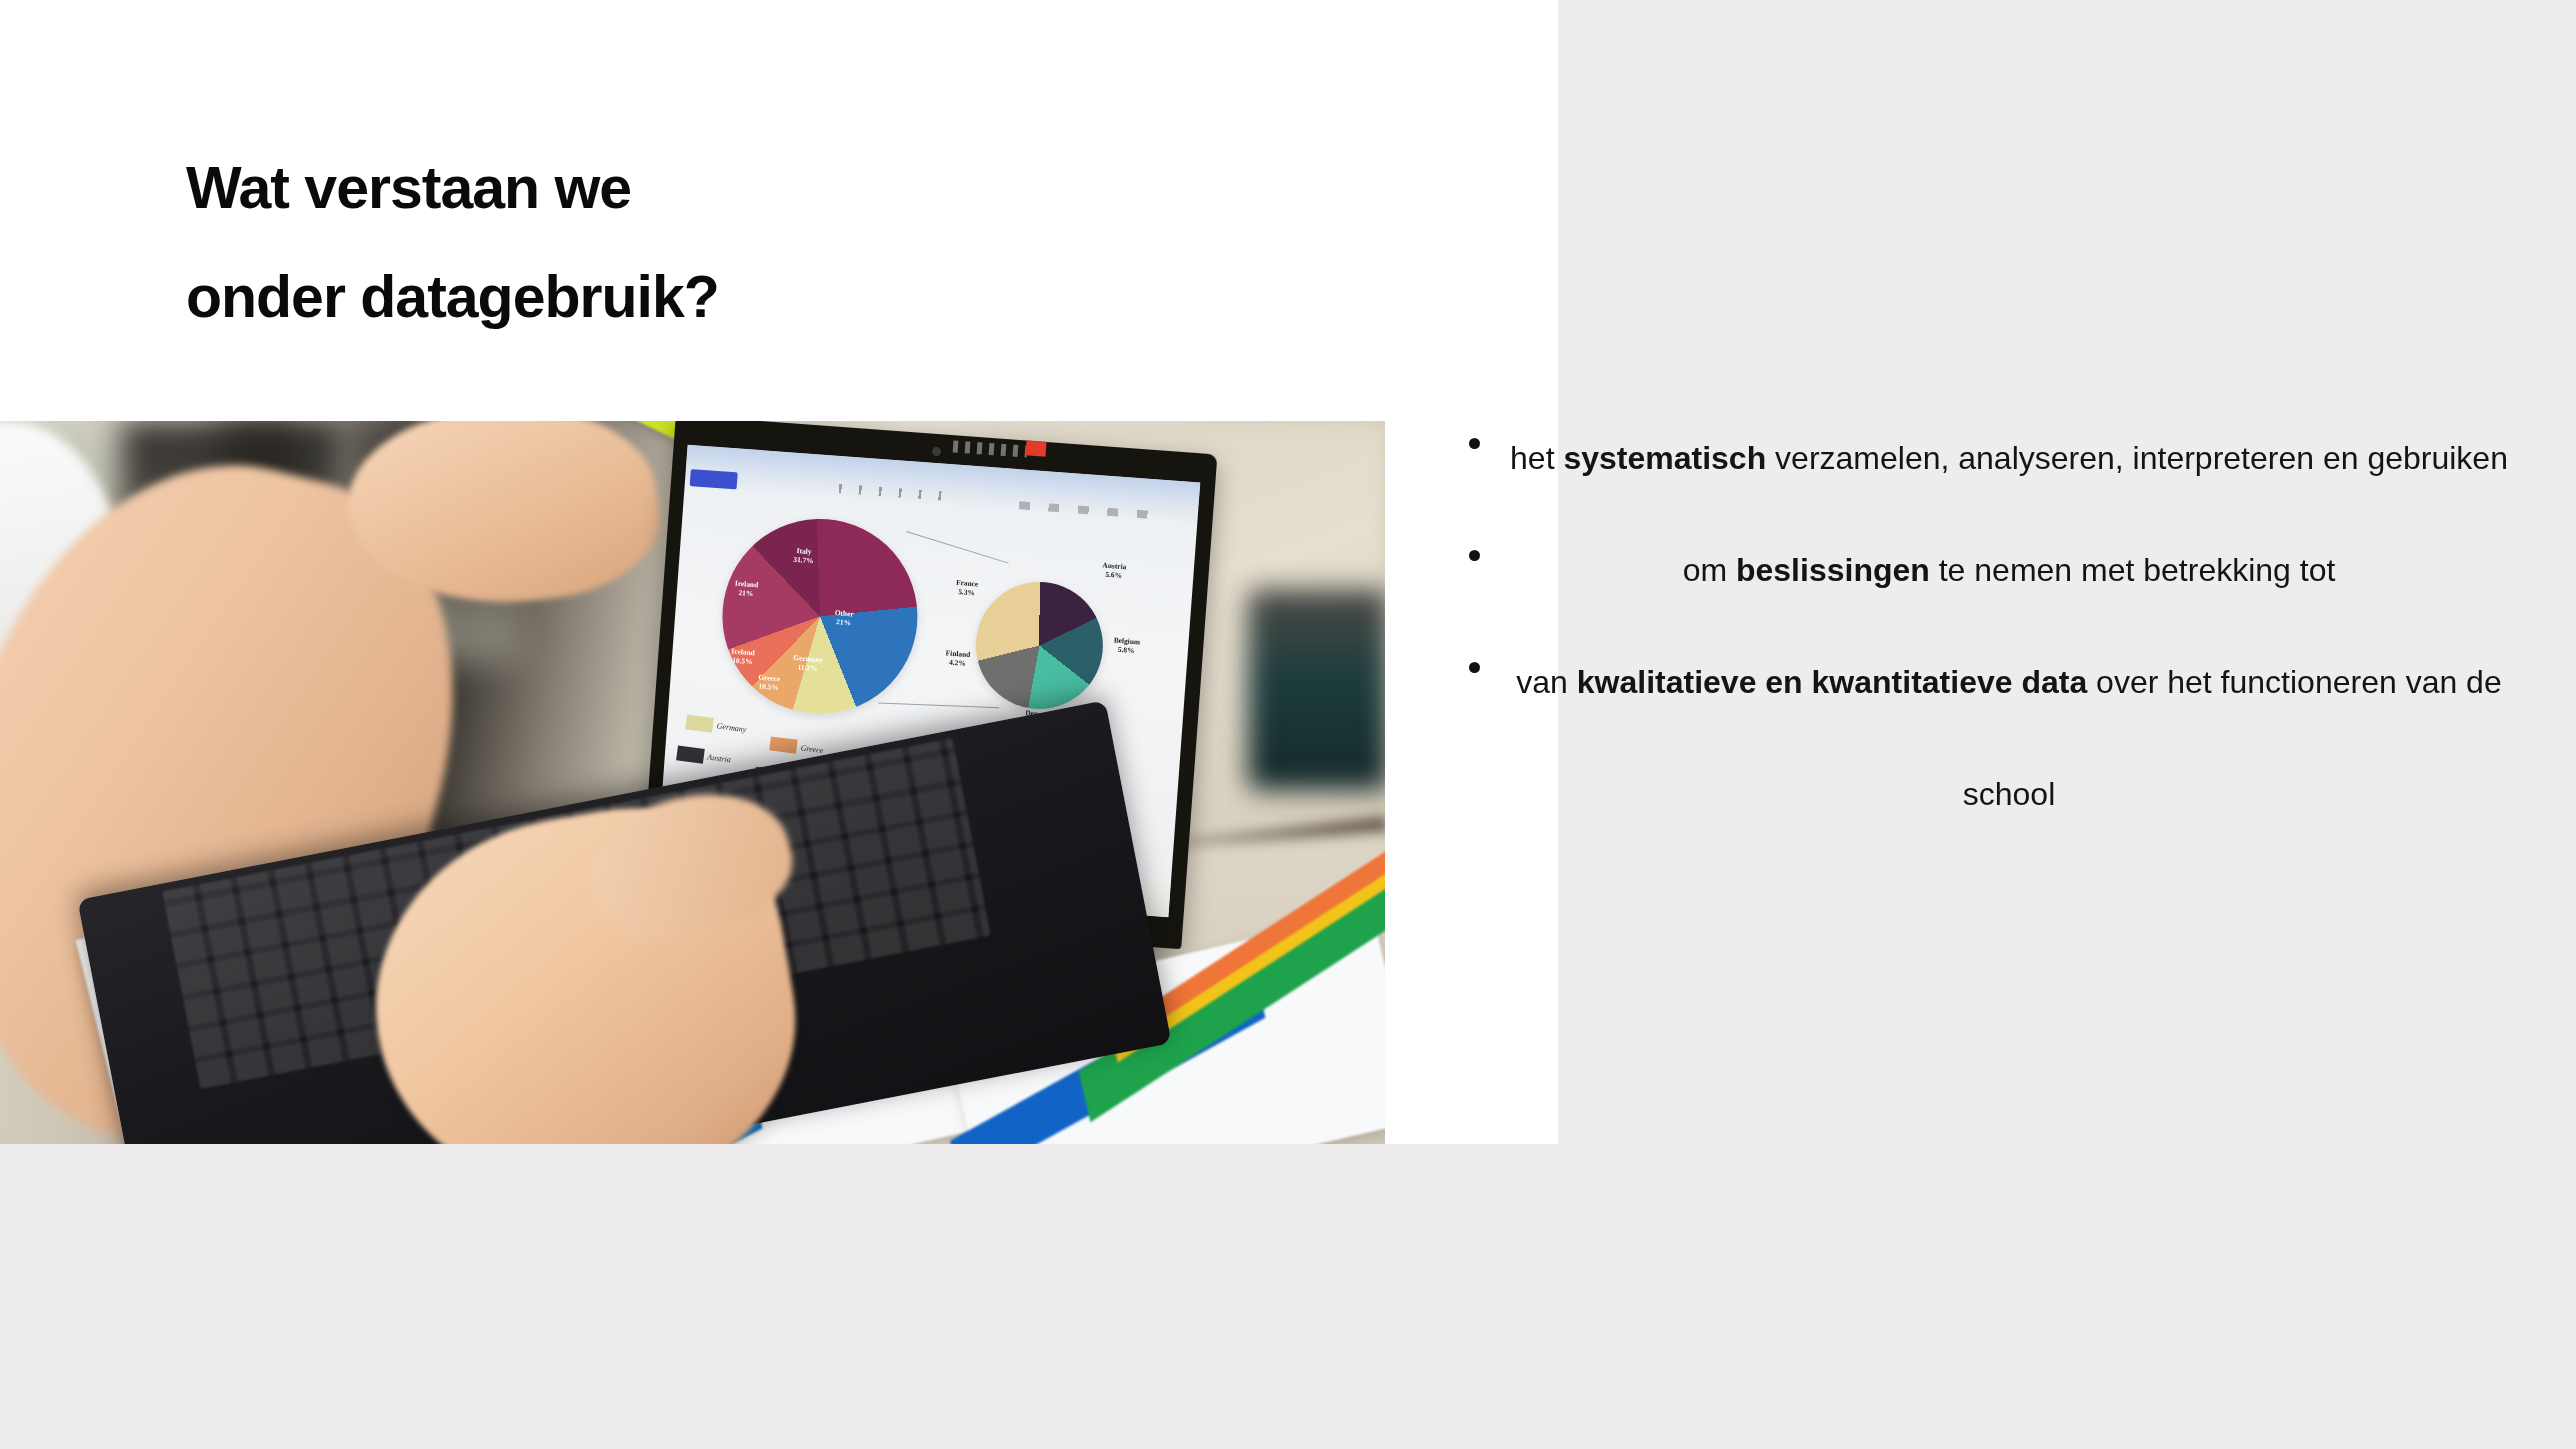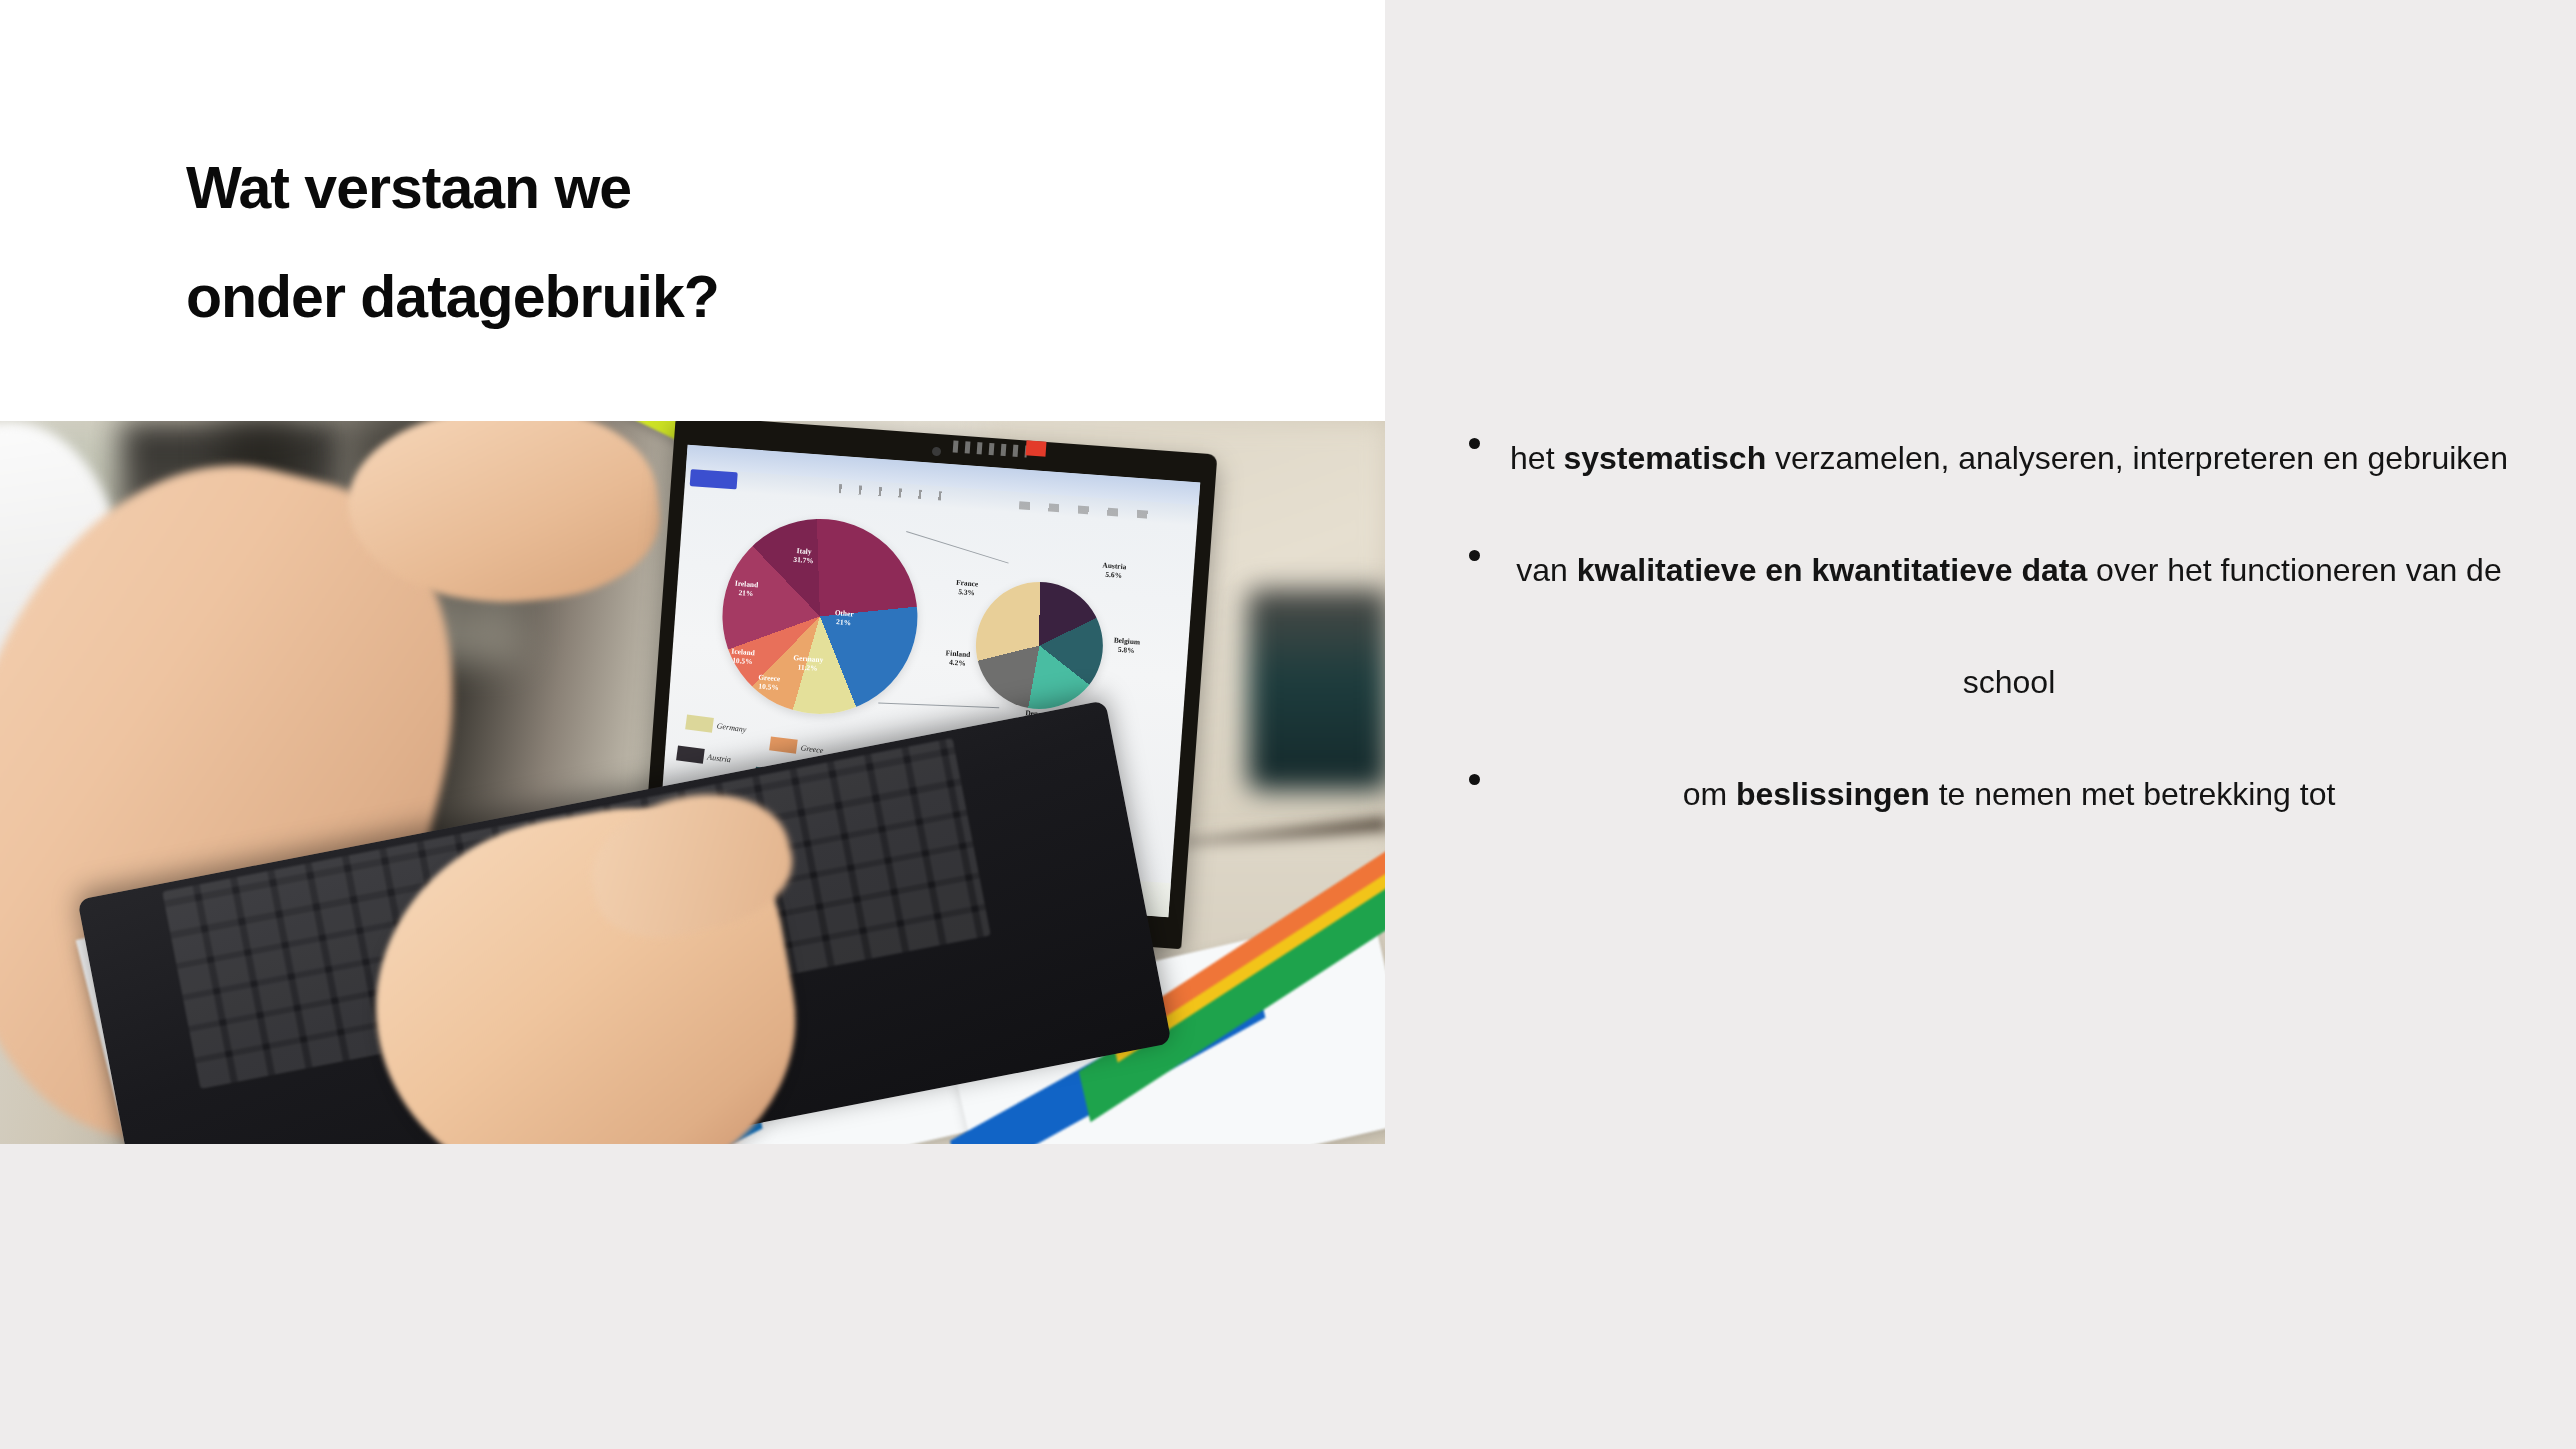--- a/index.html
+++ b/index.html
@@ -5,21 +5,21 @@
   html,body{margin:0;padding:0;}
   body{
     width:2576px;height:1449px;
     background:#eeecec;
     font-family:"Liberation Sans", sans-serif;
     overflow:hidden;
     position:relative;
   }
   
   #left-panel{
-    position:absolute;left:0;top:0;width:1385px;height:1144px;
+    position:absolute;left:0;top:0;width:1558px;height:1144px;
     background:#ffffff;overflow:hidden;
   }
   #title-block{
     position:absolute;left:186px;top:134px;width:1073px;
   }
   .title-line{
     font-size:59px;line-height:109px;font-weight:bold;color:#0a0a0a;
     letter-spacing:-1px;white-space:nowrap;
   }
   
@@ -352,20 +352,20 @@
   </div>
 </div>
 
 <div id="bullets">
   <div class="bullet-row">
     <span class="bullet-dot"></span>
     <div class="bullet-text"><span>het </span><b>systematisch</b><span> verzamelen, analyseren, interpreteren en gebruiken</span></div>
   </div>
   <div class="bullet-row">
     <span class="bullet-dot"></span>
-    <div class="bullet-text"><span>van </span><b>kwalitatieve en kwantitatieve data</b><span> over het functioneren van de school</span></div>
+    <div class="bullet-text"><span>om </span><b>beslissingen</b><span> te nemen met betrekking tot</span></div>
   </div>
   <div class="bullet-row">
     <span class="bullet-dot"></span>
-    <div class="bullet-text"><span>om </span><b>beslissingen</b><span> te nemen met betrekking tot</span></div>
+    <div class="bullet-text"><span>van </span><b>kwalitatieve en kwantitatieve data</b><span> over het functioneren van de school</span></div>
   </div>
 </div>
 
 
 </body></html>

